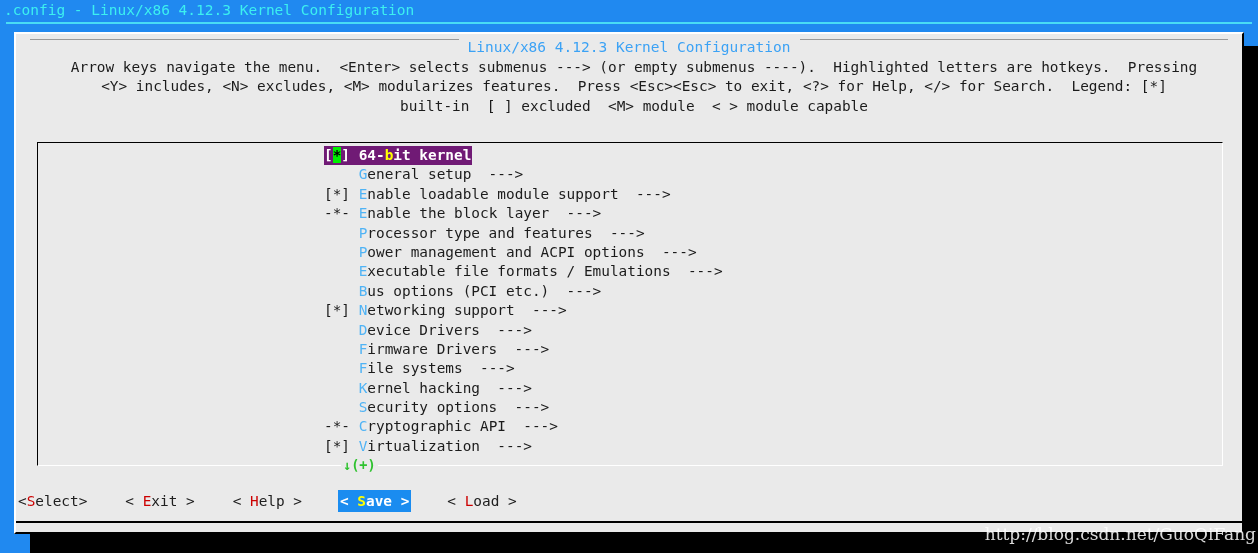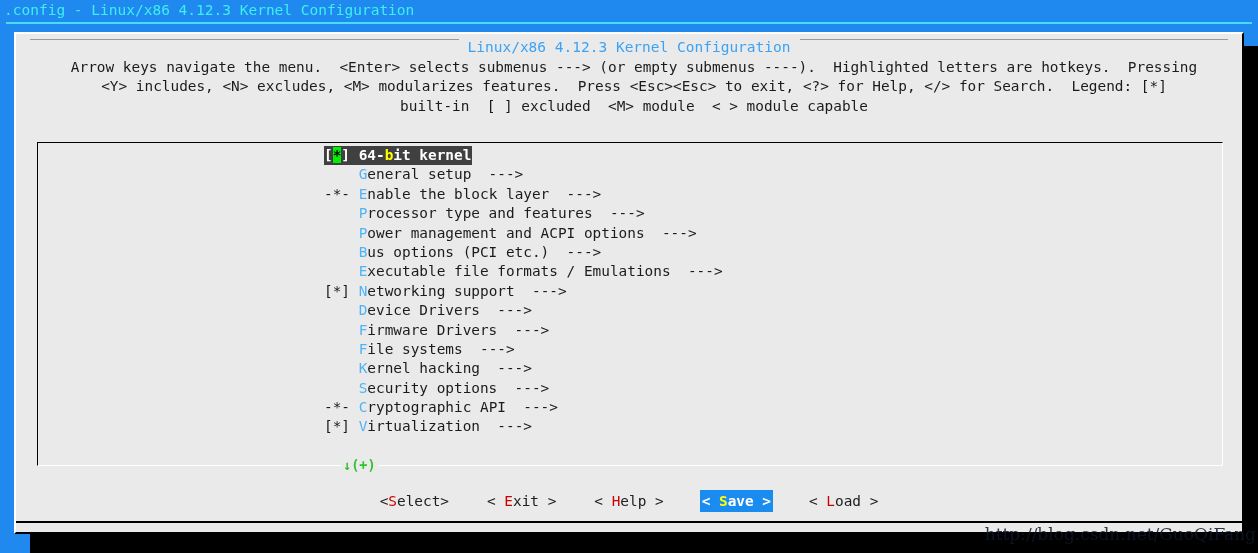--- a/index.html
+++ b/index.html
@@ -139,21 +139,21 @@
     color: #1b1b1b;
     height: 19.4px;
     display: block;
     width: max-content;
   }
   .mrow .hot  { color: #4fb3f5; }
   .mrow .star { color: #1b1b1b; }
 
   
   .mrow.sel {
-    background: #404040;
+    background: #701a75;
     color: #ffffff;
     font-weight: bold;
     padding-right: 1px;
   }
   .mrow.sel .hot  { color: #ffff00; }
   .mrow.sel .star {
     background: #00f000;
     color: #000000;
   }
 
@@ -171,21 +171,20 @@
     font-weight: bold;
   }
 
   
   #buttons {
     position: absolute;
     left: 0;
     top: 456px;
     width: 100%;
     display: flex;
-    justify-content: center;
     align-items: center;
     gap: 34px;
   }
   .btn {
     font-size: 14.4px;
     line-height: 20px;
     color: #202020;
     white-space: pre;
     padding: 1px 2px;
     background: transparent;
@@ -209,21 +208,21 @@
   }
 
   
   #watermark {
     position: absolute;
     right: 2px;
     top: 524px;
     font-family: "DejaVu Serif", "Liberation Serif", serif;
     font-size: 17px;
     line-height: 20px;
-    color: #0f172a;
+    color: #ffffff;
     white-space: pre;
     opacity: 0.85;
   }
 </style>
 </head>
 <body>
 
 <div id="screen">
 
   <div id="titlebar">
@@ -240,25 +239,26 @@
       <div class="dlg-title">Linux/x86 4.12.3 Kernel Configuration</div>
       <div class="rule right"></div>
     </div>
 
     <div id="helptext"><span class="hl">Arrow keys navigate the menu.  &lt;Enter&gt; selects submenus ---&gt; (or empty submenus ----).  Highlighted letters are hotkeys.  Pressing</span><span class="hl">&lt;Y&gt; includes, &lt;N&gt; excludes, &lt;M&gt; modularizes features.  Press &lt;Esc&gt;&lt;Esc&gt; to exit, &lt;?&gt; for Help, &lt;/&gt; for Search.  Legend: [*]</span><span class="hl">built-in  [ ] excluded  &lt;M&gt; module  &lt; &gt; module capable</span></div>
 
     <div id="menubox">
       <div id="menulist">
           <div class="mrow sel"><span>[</span><span class="star">*</span><span>] </span><span>64-</span><span class="hot">b</span><span>it kernel</span></div>
           <div class="mrow"><span>    </span><span class="hot">G</span><span>eneral setup</span><span>  ---&gt;</span></div>
+          <div class="mrow"><span>[</span><span class="star">*</span><span>] </span><span class="hot">E</span><span>nable loadable module support</span><span>  ---&gt;</span></div>
           <div class="mrow"><span>-</span><span class="star">*</span><span>- </span><span class="hot">E</span><span>nable the block layer</span><span>  ---&gt;</span></div>
           <div class="mrow"><span>    </span><span class="hot">P</span><span>rocessor type and features</span><span>  ---&gt;</span></div>
           <div class="mrow"><span>    </span><span class="hot">P</span><span>ower management and ACPI options</span><span>  ---&gt;</span></div>
+          <div class="mrow"><span>    </span><span class="hot">E</span><span>xecutable file formats / Emulations</span><span>  ---&gt;</span></div>
           <div class="mrow"><span>    </span><span class="hot">B</span><span>us options (PCI etc.)</span><span>  ---&gt;</span></div>
-          <div class="mrow"><span>    </span><span class="hot">E</span><span>xecutable file formats / Emulations</span><span>  ---&gt;</span></div>
           <div class="mrow"><span>[</span><span class="star">*</span><span>] </span><span class="hot">N</span><span>etworking support</span><span>  ---&gt;</span></div>
           <div class="mrow"><span>    </span><span class="hot">D</span><span>evice Drivers</span><span>  ---&gt;</span></div>
           <div class="mrow"><span>    </span><span class="hot">F</span><span>irmware Drivers</span><span>  ---&gt;</span></div>
           <div class="mrow"><span>    </span><span class="hot">F</span><span>ile systems</span><span>  ---&gt;</span></div>
           <div class="mrow"><span>    </span><span class="hot">K</span><span>ernel hacking</span><span>  ---&gt;</span></div>
           <div class="mrow"><span>    </span><span class="hot">S</span><span>ecurity options</span><span>  ---&gt;</span></div>
           <div class="mrow"><span>-</span><span class="star">*</span><span>- </span><span class="hot">C</span><span>ryptographic API</span><span>  ---&gt;</span></div>
           <div class="mrow"><span>[</span><span class="star">*</span><span>] </span><span class="hot">V</span><span>irtualization</span><span>  ---&gt;</span></div>
         </div>
       <div id="scrollmark">↓(+)</div>

